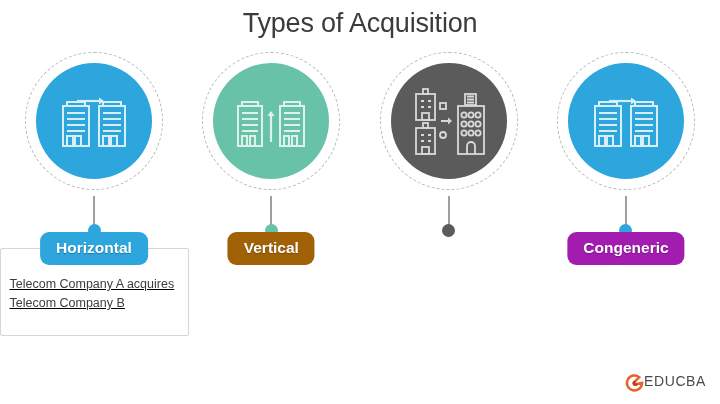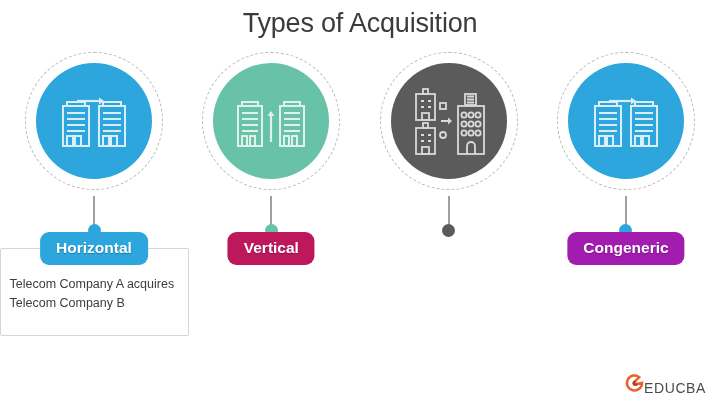--- a/index.html
+++ b/index.html
@@ -98,20 +98,21 @@
     margin-top: -10px;
   }
   .card {
     border: 1px solid #d5d5d5;
     background: #ffffff;
     border-radius: 2px;
     min-height: 88px;
     margin-top: 16px;
     padding: 26px 9px 7px 9px;
     box-sizing: border-box;
+    text-decoration: underline;
   }
   .card-text {
     font-size: 12.5px;
     line-height: 1.55;
     color: #3d3d3d;
   }
   .tab {
     position: absolute;
     top: 0;
     left: 50%;
@@ -126,21 +127,21 @@
     z-index: 3;
     box-sizing: border-box;
   }
 
   
   .logo {
     position: absolute;
     right: 14px;
     bottom: 8px;
     display: flex;
-    align-items: flex-end;
+    align-items: flex-start;
     margin-top: 43px;
   }
   .logo-text {
     font-size: 14px;
     color: #4b4b4b;
     letter-spacing: 0.6px;
     font-weight: normal;
   }
 </style>
 </head>
@@ -202,21 +203,21 @@
             <rect x="60" y="50" width="5" height="10"></rect>
           </svg>
         </span>
       </div>
     </div>
     <div class="connector">
       <div class="line" style="background:#9aa0a6"></div>
       <div class="dot" style="background:#68c2a7"></div>
     </div>
     <div class="card-wrap">
-      <div class="tab" style="background:#be185d">Vertical</div>
+      <div class="tab" style="background:#a16207">Vertical</div>
     </div>
   </div>
 
   <div class="column">
     <div class="ring">
       <div class="circle" style="background:#5b5b5b">
         <span>
           <svg width="78" height="74" viewBox="0 0 78 74" fill="none" stroke="#d9d9d9" stroke-width="1.8">
             <rect x="6" y="10" width="19" height="26"></rect>
             <rect x="13" y="5" width="5" height="5"></rect>

